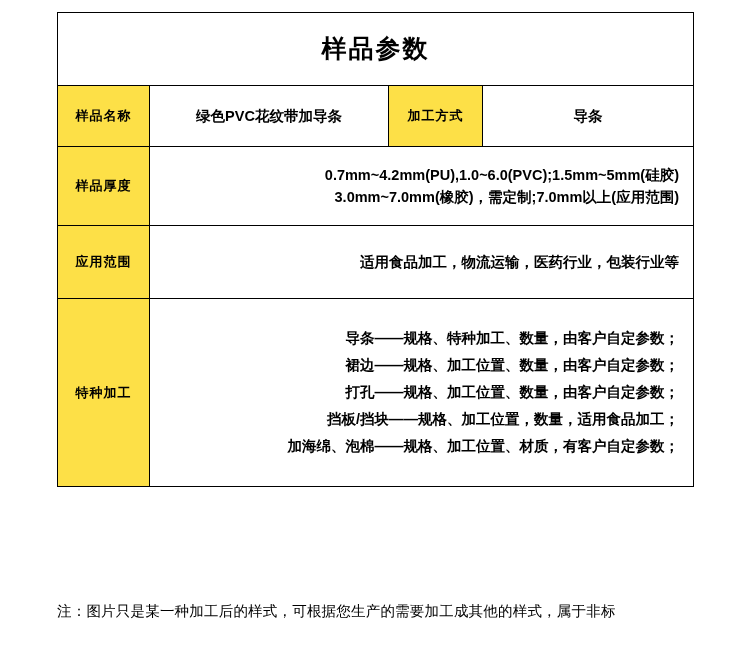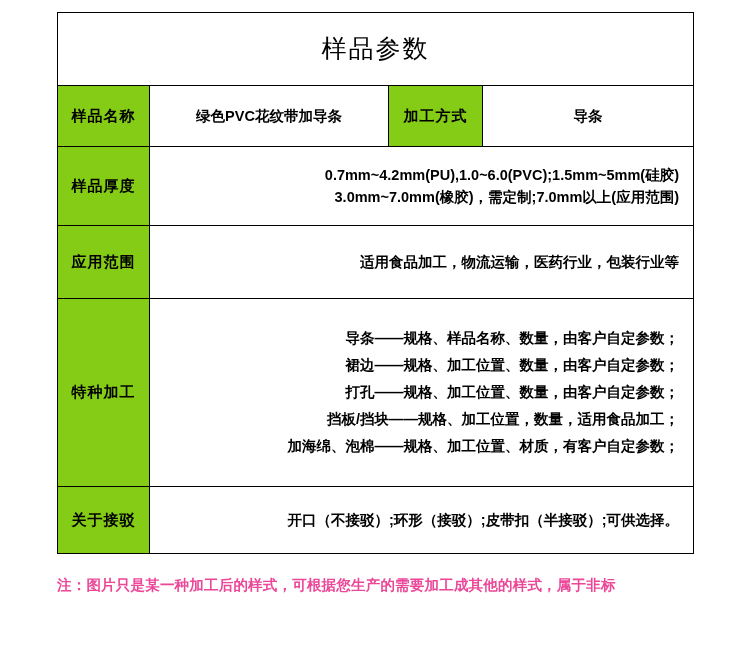--- a/index.html
+++ b/index.html
@@ -29,29 +29,29 @@
     table-layout: fixed;
   }
   .spec-table td {
     border: 1px solid #000000;
     padding: 0;
     vertical-align: middle;
   }
   .title-cell {
     text-align: center;
     font-size: 25px;
-    font-weight: normal;
+    font-weight: bold;
     letter-spacing: 2px;
     height: 62px;
     padding: 4px 0 6px 0 !important;
   }
   .label-cell {
-    background: #84cc16;
+    background: #fde047;
     text-align: center;
-    font-size: 15px;
+    font-size: 13px;
     font-weight: bold;
     letter-spacing: 1px;
     width: 92px;
   }
   .value-cell {
     text-align: center;
     font-size: 14.5px;
     font-weight: bold;
     padding: 6px 14px !important;
   }
@@ -73,26 +73,26 @@
   }
   .special-list {
     line-height: 1.85;
     font-size: 14.5px;
     font-weight: bold;
     padding-left: 24px;
   }
   .note {
     position: absolute;
     left: 57px;
-    top: 573px;
+    top: 599px;
     width: 640px;
     font-size: 14.5px;
-    font-weight: bold;
+    font-weight: normal;
     line-height: 1.7;
-    color: #ec4899;
+    color: #000000;
     letter-spacing: 0.2px;
   }
 </style>
 </head>
 <body>
 
 <div class="page">
 
   <table class="spec-table">
     <colgroup>
@@ -123,32 +123,28 @@
       </tr>
 
       <tr class="row-h4">
         <td class="label-cell">应用范围</td>
         <td class="value-cell value-left" colspan="3">适用食品加工，物流运输，医药行业，包装行业等</td>
       </tr>
 
       <tr class="row-h5">
         <td class="label-cell">特种加工</td>
         <td class="value-cell value-left" colspan="3">
-          <div class="special-list">导条——规格、样品名称、数量，由客户自定参数；</div>
+          <div class="special-list">导条——规格、特种加工、数量，由客户自定参数；</div>
           <div class="special-list">裙边——规格、加工位置、数量，由客户自定参数；</div>
           <div class="special-list">打孔——规格、加工位置、数量，由客户自定参数；</div>
           <div class="special-list">挡板/挡块——规格、加工位置，数量，适用食品加工；</div>
           <div class="special-list">加海绵、泡棉——规格、加工位置、材质，有客户自定参数；</div>
         </td>
       </tr>
 
-      <tr class="row-h6">
-        <td class="label-cell">关于接驳</td>
-        <td class="value-cell value-left" colspan="3">开口（不接驳）;环形（接驳）;皮带扣（半接驳）;可供选择。</td>
-      </tr>
     </tbody>
   </table>
 
   <div class="note">
     <div>注：图片只是某一种加工后的样式，可根据您生产的需要加工成其他的样式，属于非标</div>
   </div>
 
 </div>
 
 </body></html>

